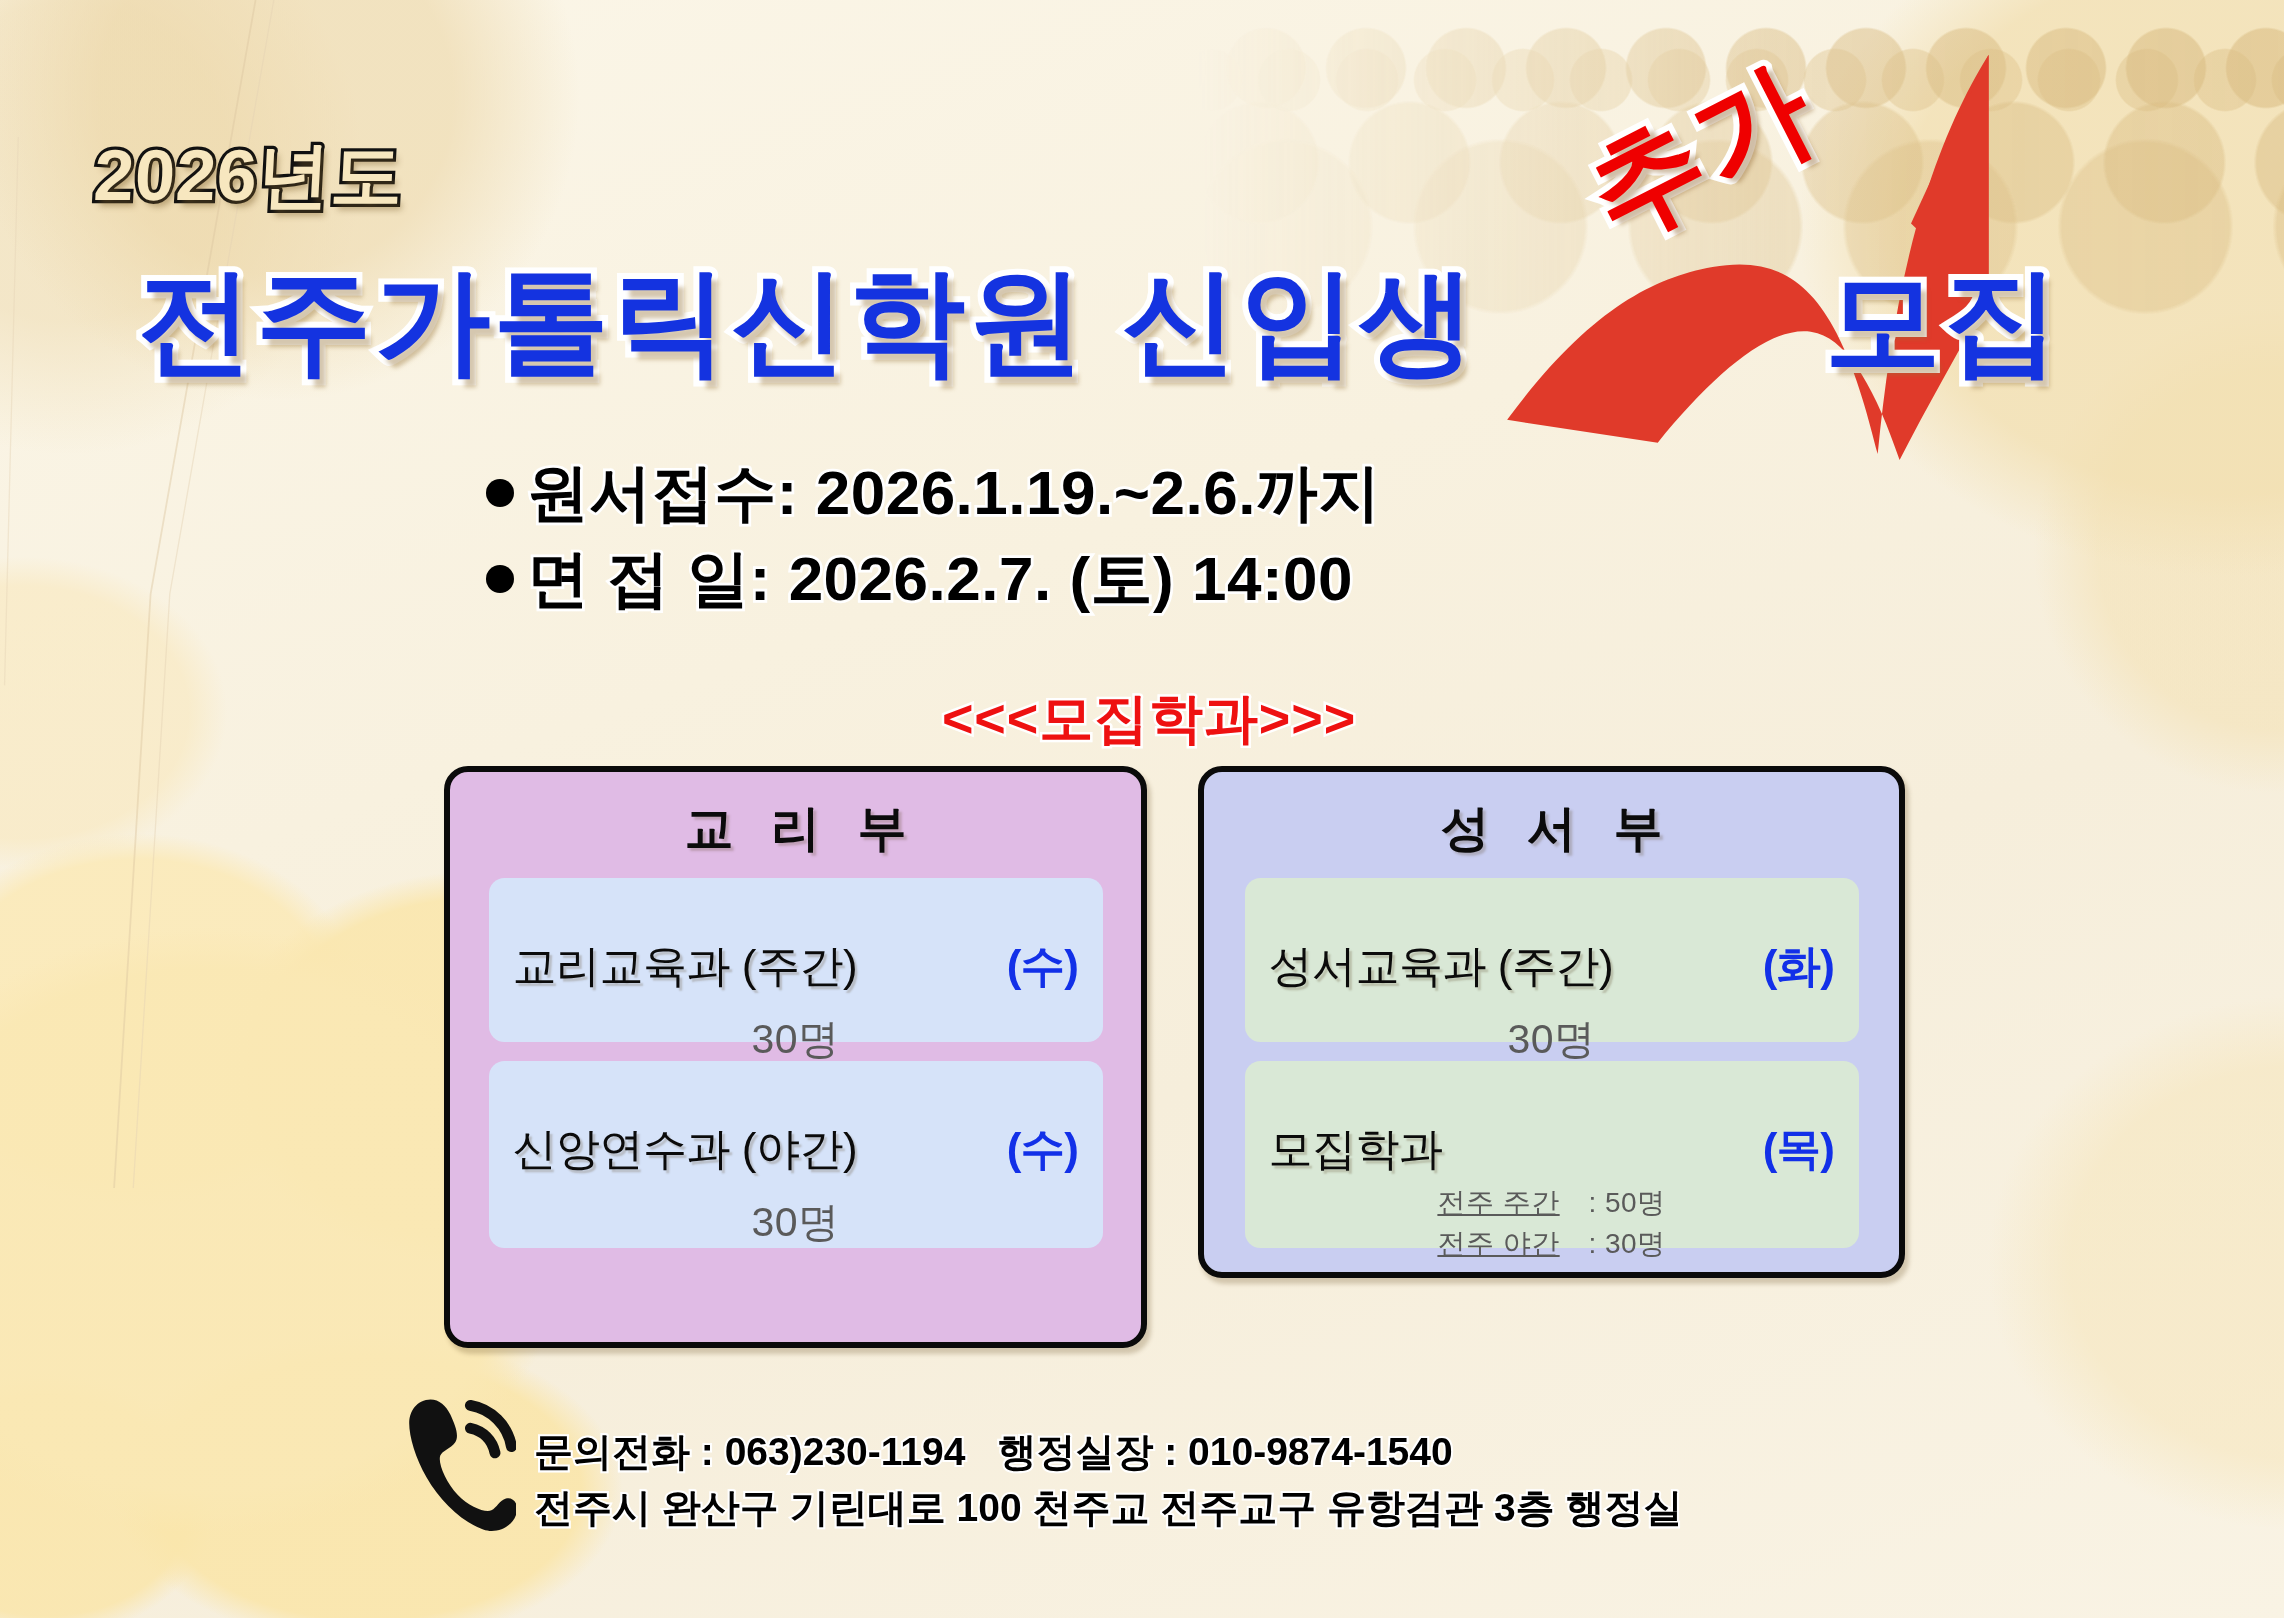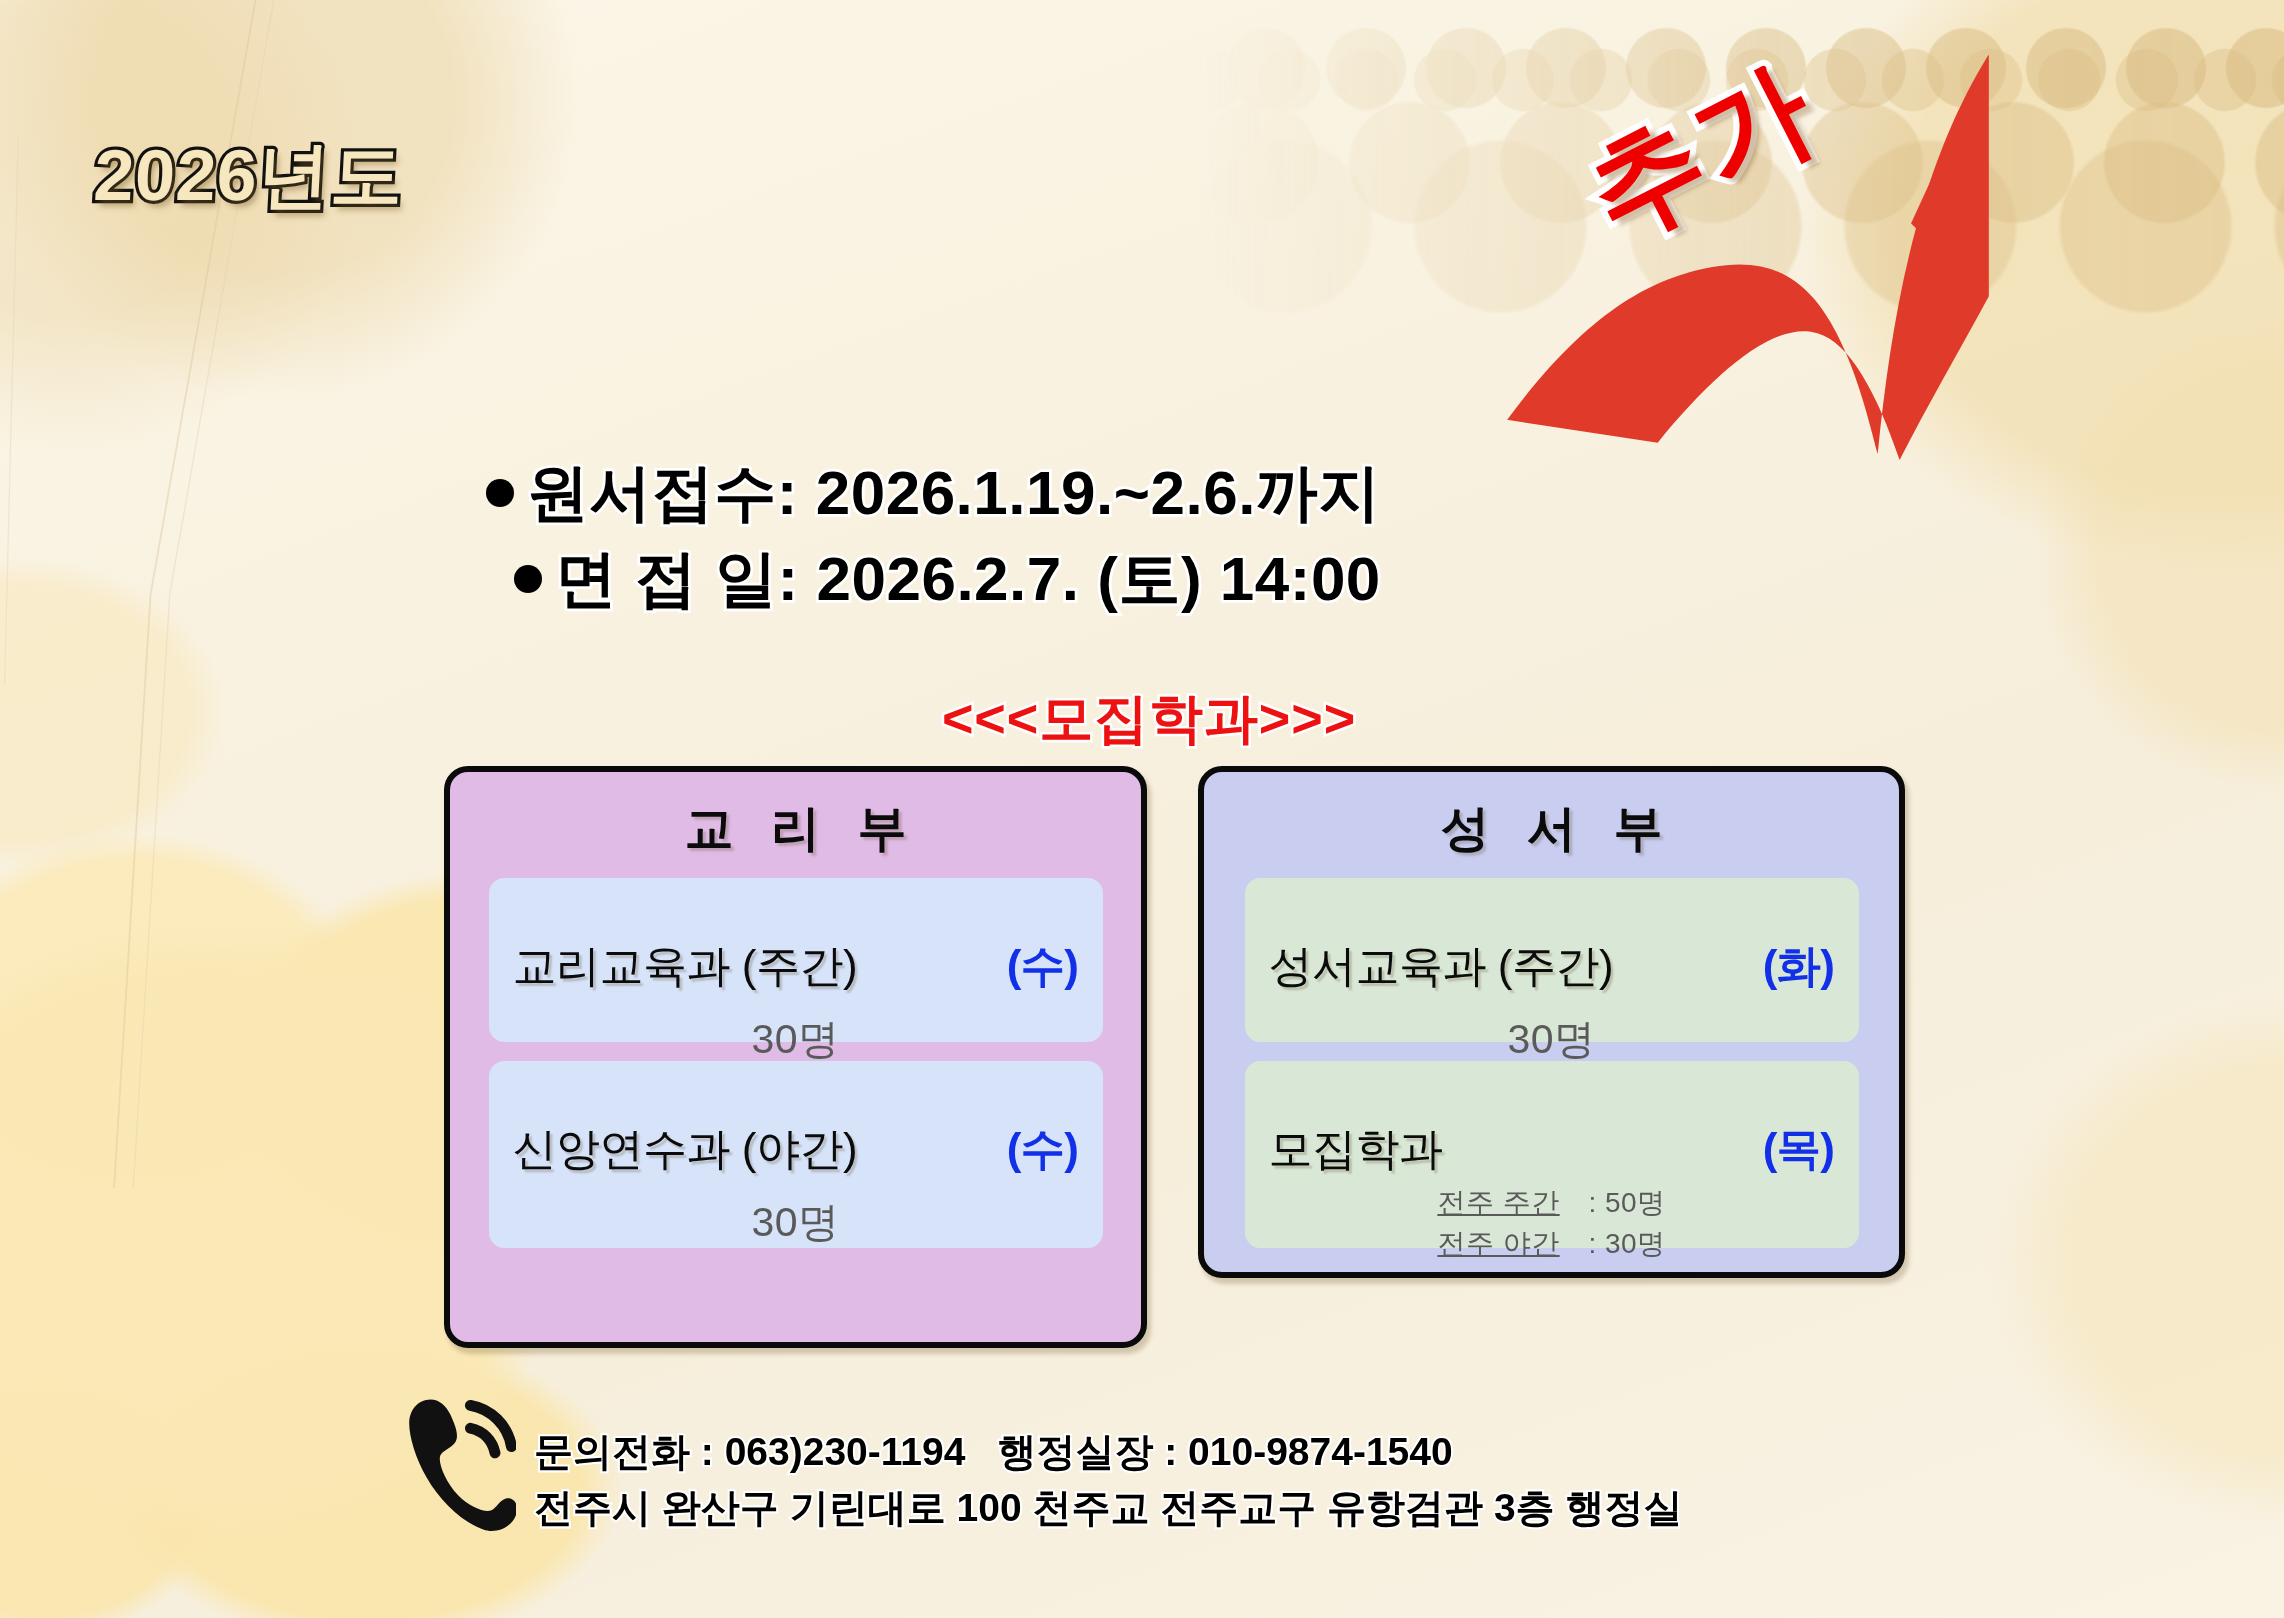--- a/index.html
+++ b/index.html
@@ -93,21 +93,20 @@
   }
 
   
   .bullets{position:absolute;left:486px;top:450px;}
   .bline{
     font-size:62px;font-weight:700;color:#000;
     -webkit-text-stroke:5.5px #ffffff;
     paint-order:stroke fill;
     white-space:nowrap;line-height:1.38;
     letter-spacing:0.5px;
-    text-align:right;
   }
   .bline .dot{
     display:inline-block;width:28px;height:28px;border-radius:50%;
     background:#000;vertical-align:middle;margin-right:12.8px;
     -webkit-text-stroke:0;
     position:relative;top:-4.6px;
   }
   .bline .lbl{display:inline-block;min-width:190px;}
 
   
@@ -194,20 +193,23 @@
 
   <svg class="check" viewBox="0 0 1100 920">
     <path d="M 20 830 C 190 600 330 520 470 495 C 600 472 680 520 742 640 C 790 735 812 830 832 905
              C 850 720 880 520 935 345 C 975 215 1025 110 1075 30
              L 1075 560 C 1010 680 940 800 880 918
              C 830 770 770 660 700 640 C 610 612 480 720 350 880 Z" fill="#e03a2a"></path>
     <path d="M 1075 30 L 1075 560 L 905 400 Z" fill="#e03a2a"></path>
   </svg>
   <div class="stamp">추가</div>
 
+  <div class="title">
+    <span>전주가톨릭신학원 신입생</span><span class="gap"></span><span>모집</span>
+  </div>
 
   <div class="bullets">
     <div class="bline">
       <span class="dot"></span><span class="lbl">원서접수</span><span>:</span>&nbsp;<span>2026.1.19.~2.6.까지</span>
     </div>
     <div class="bline">
       <span class="dot"></span><span class="lbl">면 접 일</span><span>:</span>&nbsp;<span>2026.2.7. (토) 14:00</span>
     </div>
   </div>
 

